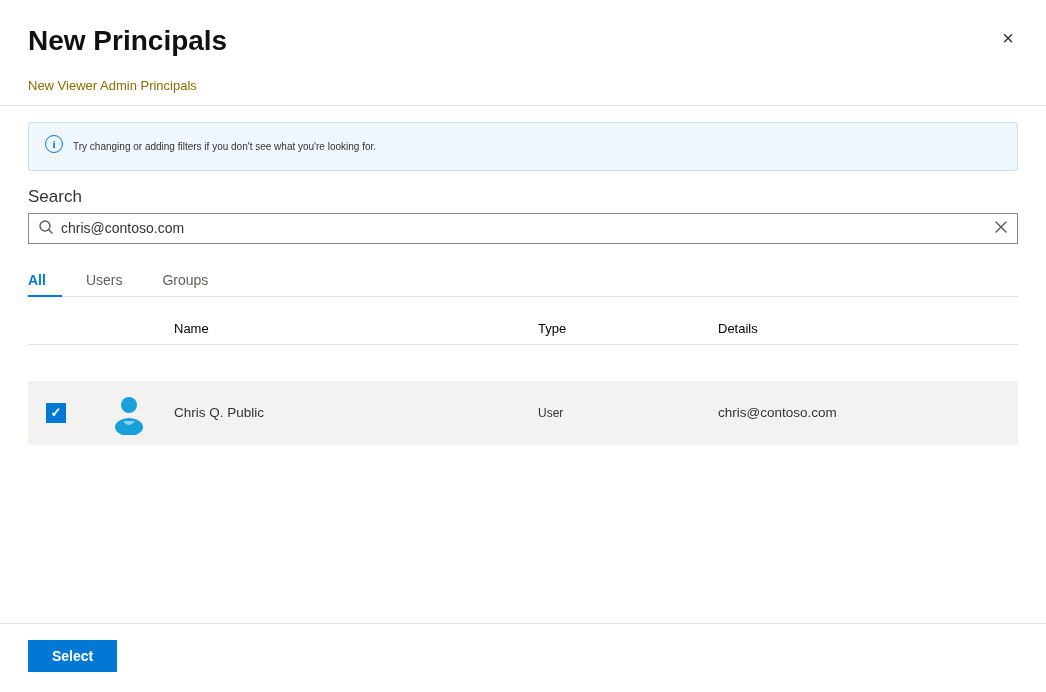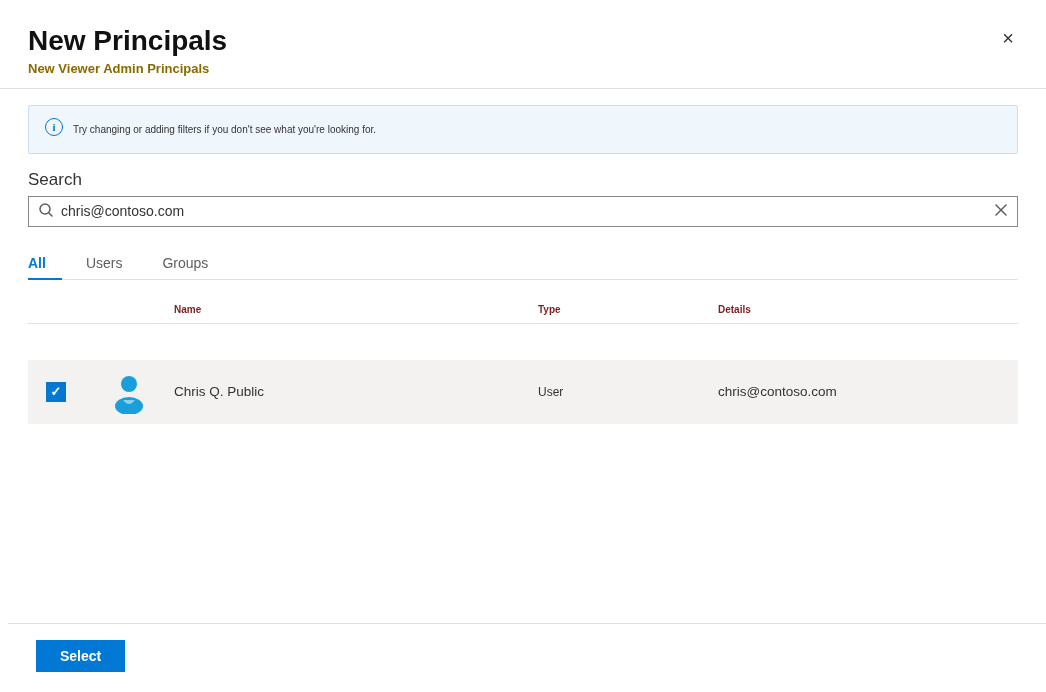--- a/index.html
+++ b/index.html
@@ -33,22 +33,21 @@
     .dialog-title {
       font-size: 28px;
       font-weight: 600;
       color: #111;
       line-height: 1.2;
     }
 
     .dialog-subtitle {
       font-size: 13px;
       color: #8a6a00;
-      margin-top: 3px;
-      font-weight: bold;
+      margin-top: 20px;
     }
 
     .close-btn {
       background: none;
       border: none;
       cursor: pointer;
       font-size: 20px;
       color: #333;
       padding: 4px;
       line-height: 1;
@@ -160,23 +159,23 @@
 
     .tab:first-child.active::after {
       left: 0;
     }
 
     .table-header {
       display: grid;
       grid-template-columns: 56px 90px 1fr 180px 300px;
       padding: 8px 0;
       border-bottom: 1px solid #e0e0e0;
-      font-size: 10px;
-      font-weight: 700;
-      color: #7f1d1d;
+      font-size: 13px;
+      font-weight: 400;
+      color: #000000;
     }
 
     .table-row {
       display: grid;
       grid-template-columns: 56px 90px 1fr 180px 300px;
       padding: 10px 0;
       align-items: center;
       background: #f3f2f1;
       margin-top: 36px;
     }
@@ -230,21 +229,20 @@
       color: #333;
     }
 
     .cell-details {
       font-size: 13.5px;
       color: #333;
     }
 
     .footer {
       margin-top: auto;
-      margin-left: 8px;
     }
 
     .footer-divider {
       height: 1px;
       background: #e0e0e0;
       margin: 0 -28px;
       margin-bottom: 16px;
     }
 
     .select-btn {

